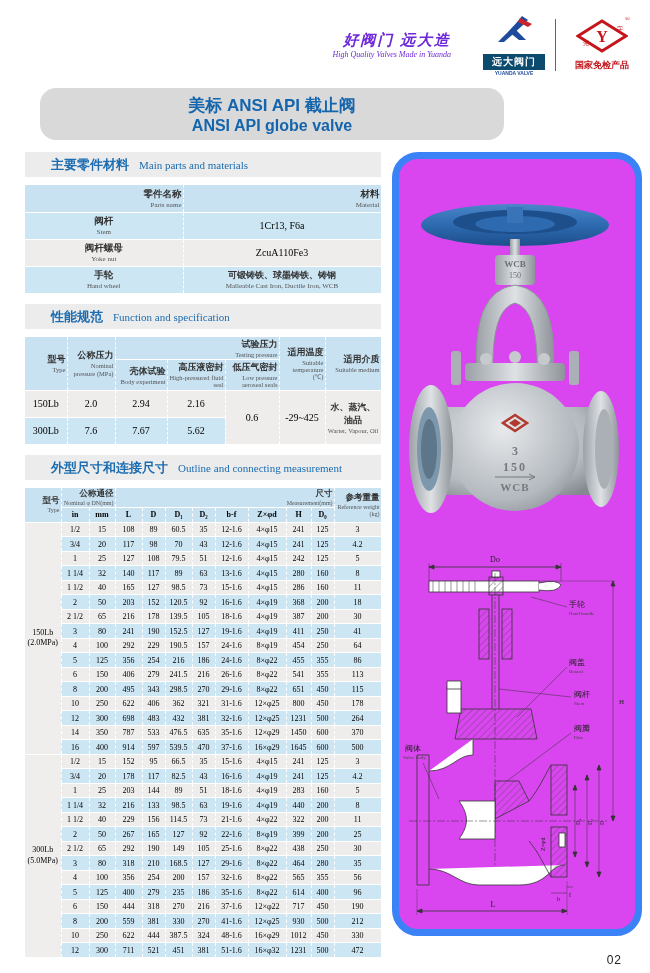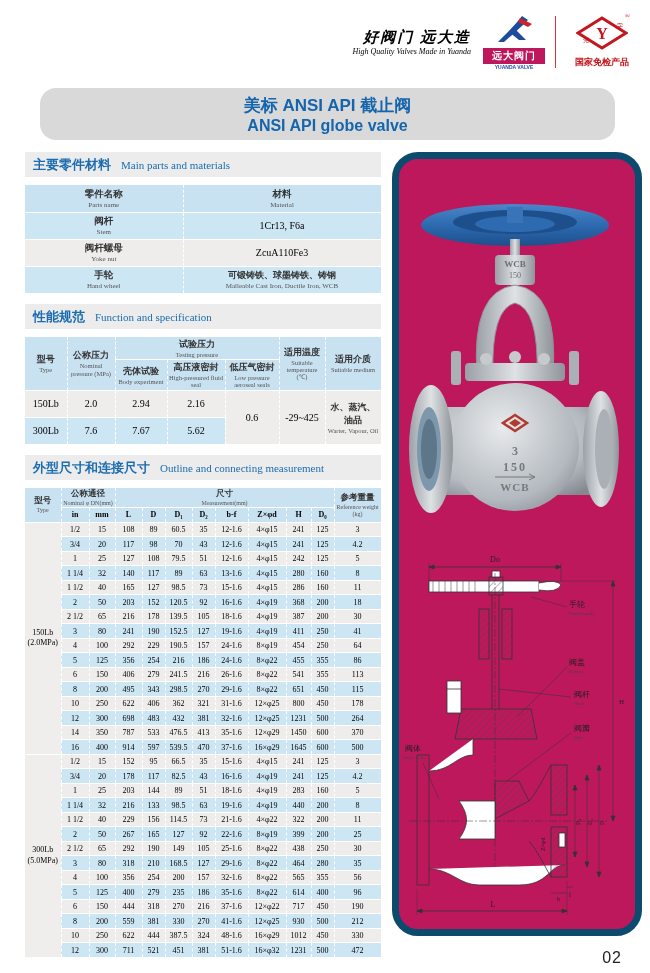--- a/index.html
+++ b/index.html
@@ -1,66 +1,66 @@
 <!DOCTYPE html>
 <html><head>
 <meta charset="utf-8">
 <style>
   * { margin:0; padding:0; box-sizing:border-box; }
   html,body { width:650px; height:973px; background:#fff; font-family:"Liberation Serif", serif; }
   #page { position:relative; width:650px; height:973px; background:#fff; overflow:hidden; }
 
   
   .hdr { position:absolute; top:14px; right:12px; display:flex; align-items:center; gap:10px; }
-  .slogan { text-align:right; color:#000000; margin-right:2px; }
+  .slogan { text-align:right; color:#6d28d9; margin-right:22px; }
   .slogan .cn { font-size:15px; font-style:italic; font-weight:bold; letter-spacing:2px; font-family:"Liberation Serif",serif; }
   .slogan .en { font-size:8px; font-style:italic; }
   .logo1 { width:62px; text-align:center; }
-  .logo1 .cnbox { margin-top:0; background:#be185d; color:#fff; font-weight:bold; font-size:10px; letter-spacing:1px; padding:1px 2px; font-family:"Liberation Sans",sans-serif; }
+  .logo1 .cnbox { margin-top:6px; background:#0c4a6e; color:#fff; font-weight:bold; font-size:10px; letter-spacing:1px; padding:1px 2px; font-family:"Liberation Sans",sans-serif; }
   .logo1 .sub { font-size:5px; color:#1e4b9b; font-weight:bold; font-family:"Liberation Sans",sans-serif; }
   .hdr-div { width:1px; height:52px; background:#d33; }
   .logo2 { width:72px; text-align:center; position:relative; }
   .logo2 .cap { font-size:9px; color:#c4161c; font-weight:bold; margin-top:2px; font-family:"Liberation Sans",sans-serif; }
   .reg { position:absolute; top:-4px; right:8px; font-size:7px; color:#c4161c; }
 
   
-  .titlebox { position:absolute; left:40px; top:88px; width:575px; height:52px; background:#d9d9d9; border-radius:16px; display:flex; flex-direction:column; justify-content:center; align-items:center; }
+  .titlebox { position:absolute; left:40px; top:88px; width:464px; height:52px; background:#d9d9d9; border-radius:16px; display:flex; flex-direction:column; justify-content:center; align-items:center; }
   .titlebox .cn { color:#1565ad; font-size:17px; font-weight:bold; font-family:"Liberation Sans",sans-serif; }
   .titlebox .en { color:#1565ad; font-size:16px; font-weight:bold; font-family:"Liberation Sans",sans-serif; }
 
   
   .leftcol { position:absolute; left:25px; top:152px; width:356px; }
-  .secbar { background:#ececec; padding:3px 8px 3px 8px; margin-bottom:8px; }
+  .secbar { background:#ececec; padding:3px 8px 3px 26px; margin-bottom:8px; }
   .secbar .cn { color:#1b6cb0; font-weight:bold; font-size:13px; }
   .secbar .en { color:#1b6cb0; font-size:11px; margin-left:6px; }
 
   table { border-collapse:collapse; width:356px; table-layout:fixed; }
   td,th { border-right:1px dashed #fff; border-bottom:1px solid #fff; text-align:center; vertical-align:middle; padding:1px; }
-  .hd { background:#c8e2f2; }
+  .hd { background:#c8e2f2;text-align:right; }
   .rowA { background:#efedeb; }
   .rowB { background:#cde6f4; }
   .cnb { font-weight:bold; font-size:9.5px; color:#333; }
   .ens { font-size:7px; color:#555; display:block; line-height:1.15; }
 
   .parts td { height:27px; font-size:10px; }
   .spec { margin-bottom:0; }
   .spec td { font-size:9px; }
   .spec .cnb { font-size:9px; }
   .spec .ens { font-size:6.5px; }
   .spec .val { font-size:10px; height:27px; }
 
   .dim td { font-size:8px; height:14.5px; padding:0 1px; }
   .dim .cnb { font-size:8.5px; }
   .dim .ens { font-size:6px; }
   .dim .subhd { font-size:8px; font-weight:bold; background:#c8e2f2; height:15px; }
   .group-label { background:#f0eeec; font-size:8px; line-height:1.3; }
 
   
-  .rightpanel { position:absolute; left:392px; top:152px; width:250px; height:784px; border:7px solid #0c4a6e; border-radius:26px; background:#be185d; overflow:hidden; }
-  .pagenum { position:absolute; right:28px; bottom:6px; font-size:16px; color:#222; font-family:"Liberation Sans",sans-serif; letter-spacing:1px; }
+  .rightpanel { position:absolute; left:392px; top:152px; width:250px; height:784px; border:7px solid #3b82f6; border-radius:26px; background:#d946ef; overflow:hidden; }
+  .pagenum { position:absolute; right:28px; bottom:6px; font-size:12px; color:#222; font-family:"Liberation Sans",sans-serif; letter-spacing:1px; }
   svg text { font-family:"Liberation Serif",serif; }
 </style>
 </head>
 <body>
 
 <div id="page">
 
   <div class="hdr">
     <div class="slogan">
       <div class="cn">好阀门 远大造</div>
@@ -394,21 +394,21 @@
             <td>1231</td>
             <td>500</td>
             <td>264</td>
           </tr>
           <tr class="rowA">
             <td>14</td>
             <td>350</td>
             <td>787</td>
             <td>533</td>
             <td>476.5</td>
-            <td>413</td>
+            <td>635</td>
             <td>35-1.6</td>
             <td>12×φ29</td>
             <td>1450</td>
             <td>600</td>
             <td>370</td>
           </tr>
           <tr class="rowB">
             <td>16</td>
             <td>400</td>
             <td>914</td>

